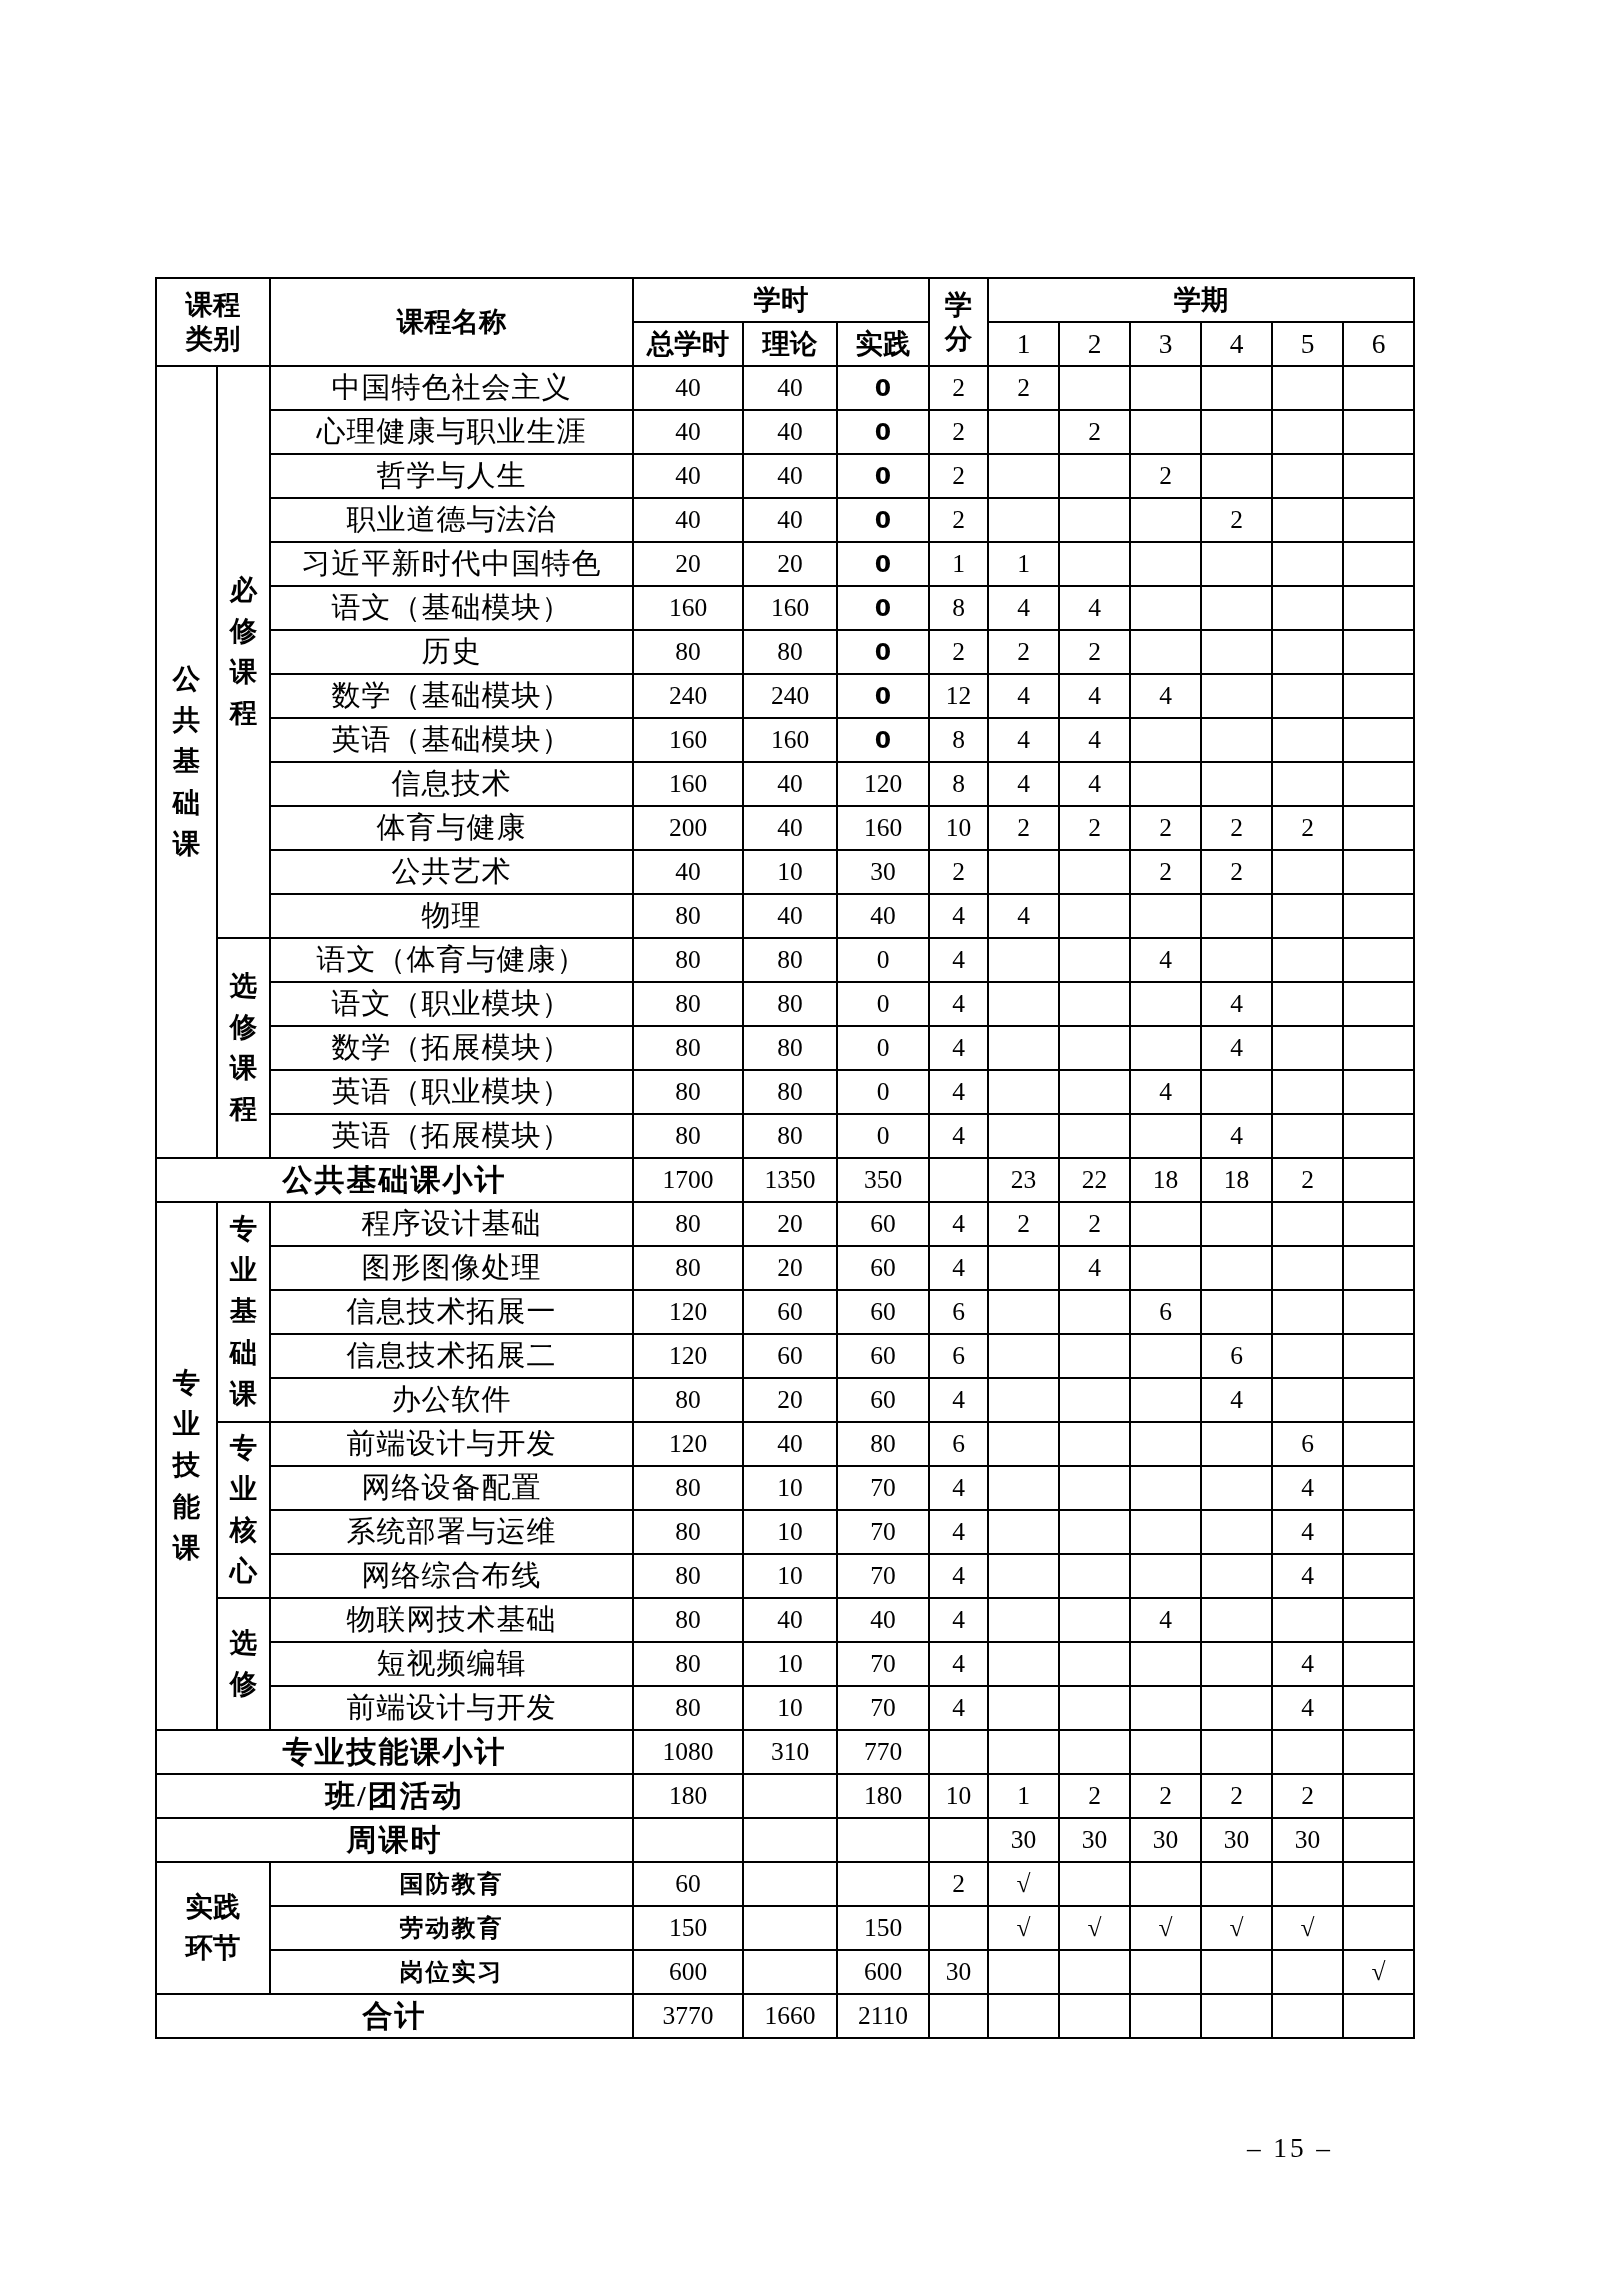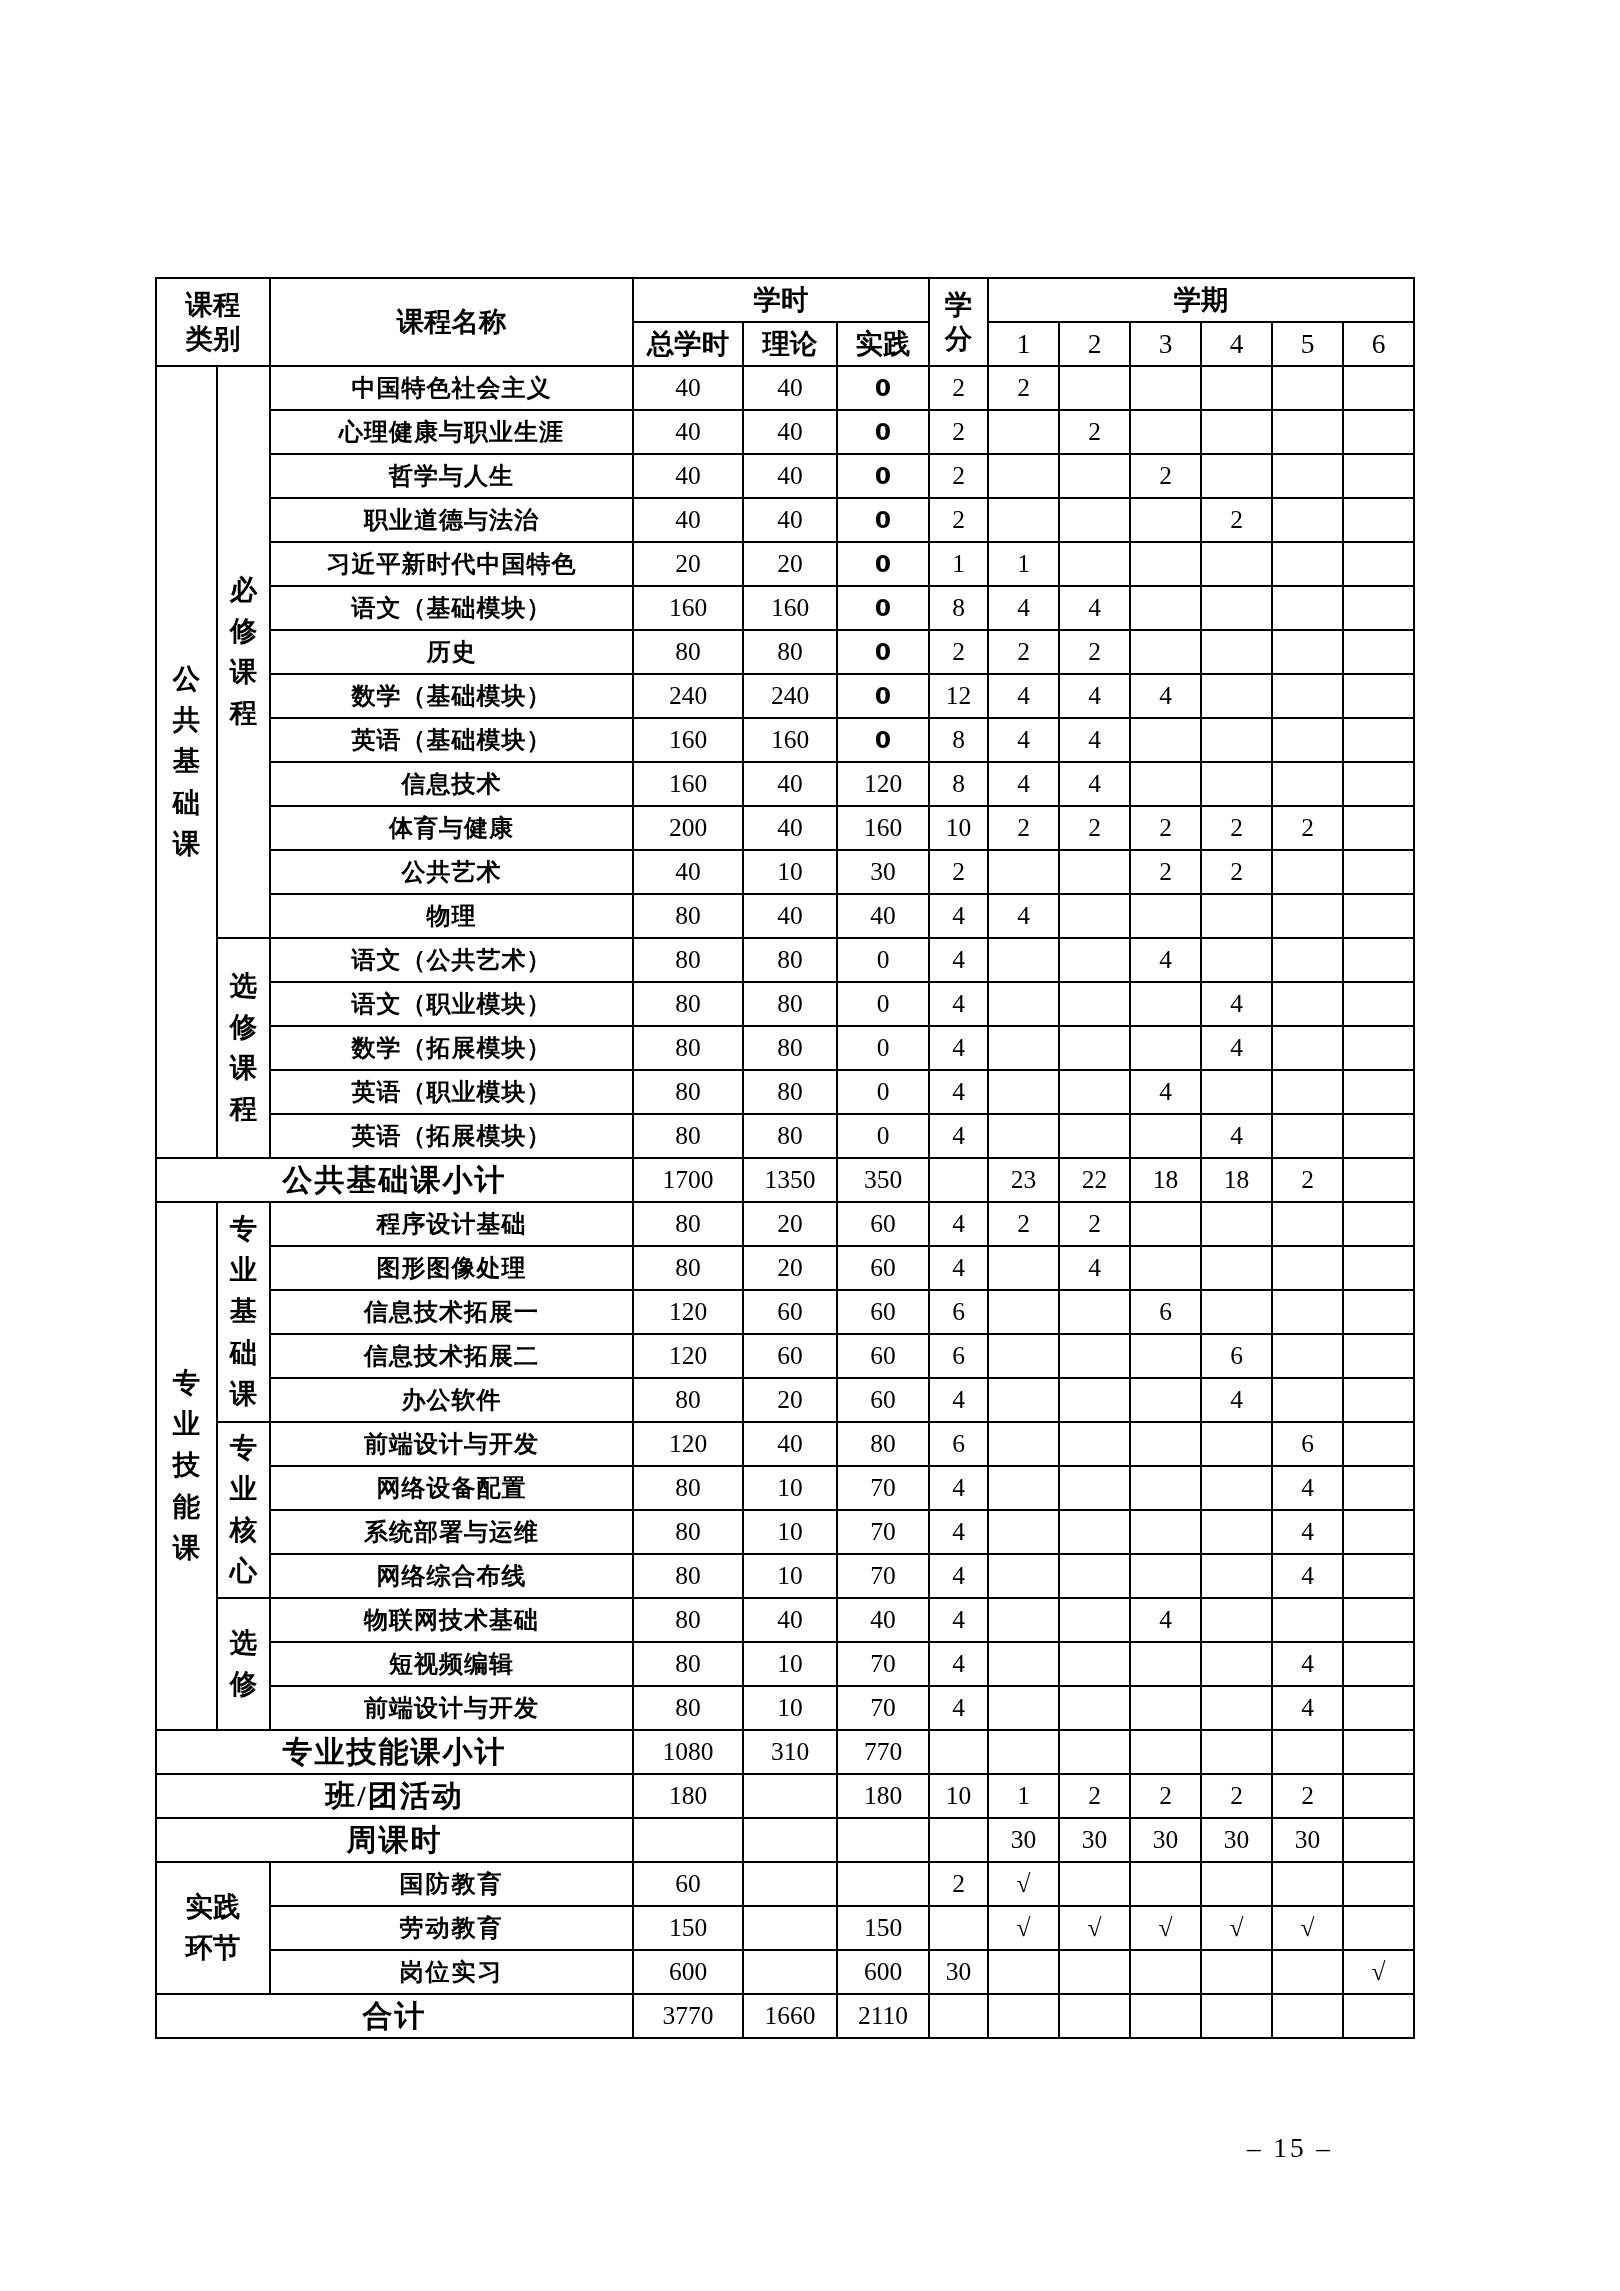--- a/index.html
+++ b/index.html
@@ -7,21 +7,21 @@
         font-family:"Liberation Serif","DejaVu Serif",serif;color:#000;}
   table.curr{position:absolute;left:155px;top:277px;width:1255px;height:1754px;
         border-collapse:collapse;table-layout:fixed;border:2.9px solid #000;padding-left:12px;}
   table.curr tr{height:44px;}
   table.curr td{border:2px solid #000;text-align:center;vertical-align:middle;
         padding:0;overflow:hidden;}
   tr.thick td{border-top-width:2.9px;}
   .hdr{font-weight:bold;font-size:27.4px;white-space:pre-line;line-height:1.25;}
   .semh{font-size:27.4px;font-weight:normal;}
   .vert{font-weight:bold;font-size:27.4px;white-space:pre-line;line-height:1.5;}
-  .name{font-size:24px;letter-spacing:1px;font-weight:bold;}
+  .name{font-size:29px;letter-spacing:1px;}
   .num{font-size:25.5px;}
   .zero-b{font-size:23.5px;font-weight:bold;font-family:"DejaVu Sans","Liberation Sans",sans-serif;}
   .sum{font-weight:bold;font-size:30px;letter-spacing:2px;margin-top:24px;}
   .sumname{font-weight:bold;font-size:24px;letter-spacing:2px;}
   .pagenum{position:absolute;left:1247px;top:2133px;width:137px;
         font-size:27.4px;letter-spacing:2.9px;}
 </style>
 </head>
 <body>
 
@@ -239,21 +239,21 @@
           <td class="num"></td>
           <td class="num"></td>
           <td class="num"></td>
           <td class="num"></td>
         </tr>
         <tr class="thick">
           <td rowspan="5" class="vert">选
 修
 课
 程</td>
-          <td class="name">语文（公共艺术）</td>
+          <td class="name">语文（体育与健康）</td>
           <td class="num">80</td>
           <td class="num">80</td>
           <td class="num">0</td>
           <td class="num">4</td>
           <td class="num"></td>
           <td class="num"></td>
           <td class="num">4</td>
           <td class="num"></td>
           <td class="num"></td>
           <td class="num"></td>

